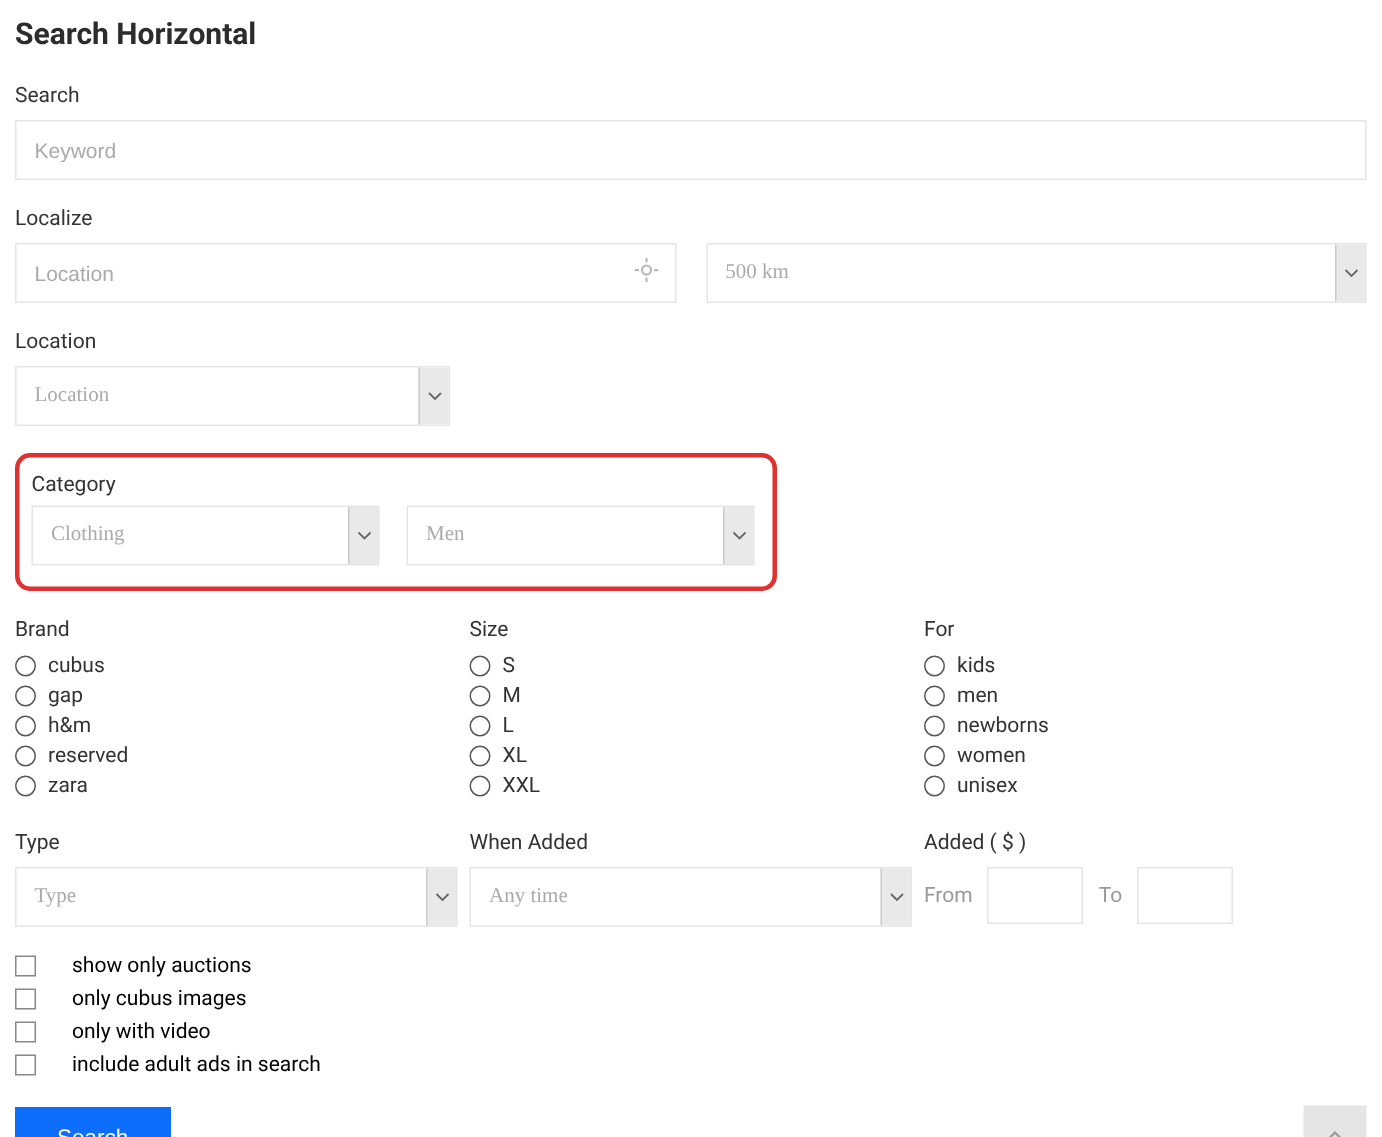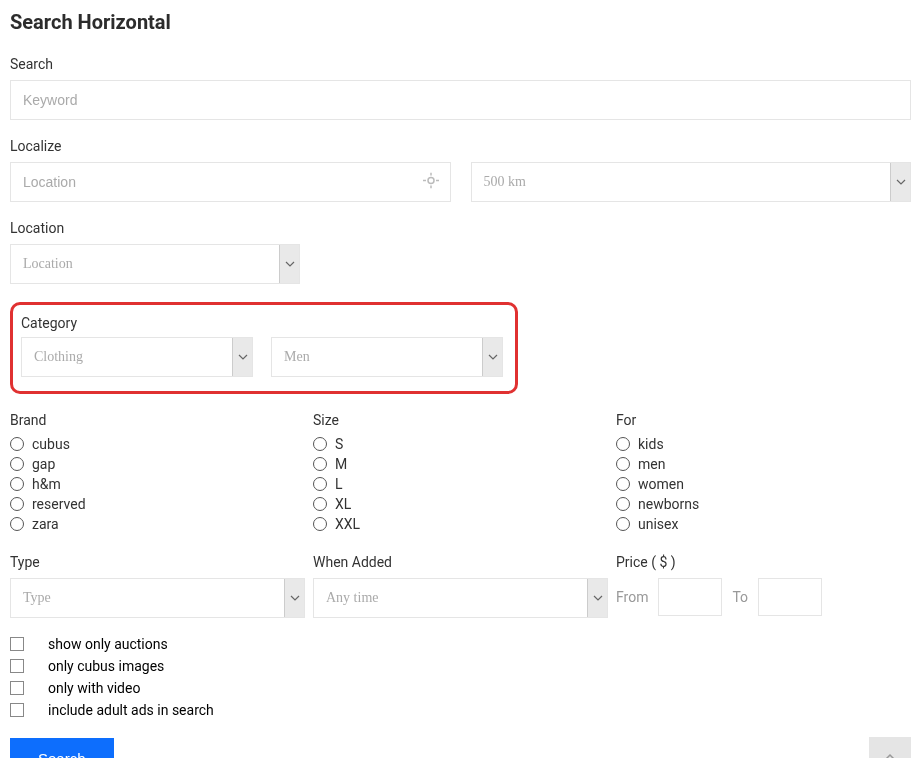--- a/index.html
+++ b/index.html
@@ -290,25 +290,25 @@
       <div class="radio-item">
           <span class="radio-circle"></span>
           <span>kids</span>
         </div>
       <div class="radio-item">
           <span class="radio-circle"></span>
           <span>men</span>
         </div>
       <div class="radio-item">
           <span class="radio-circle"></span>
+          <span>newborns</span>
+        </div>
+      <div class="radio-item">
+          <span class="radio-circle"></span>
           <span>women</span>
-        </div>
-      <div class="radio-item">
-          <span class="radio-circle"></span>
-          <span>newborns</span>
         </div>
       <div class="radio-item">
           <span class="radio-circle"></span>
           <span>unisex</span>
         </div>
     </div>
   </div>
 </div>
 
 
@@ -329,21 +329,21 @@
     <div class="select-wrap">
       <div class="select-display">Any time</div>
       <div class="select-arrow">
         <svg viewBox="0 0 10 10">
             <path d="M1 3 L5 7 L9 3" fill="none" stroke="#666" stroke-width="1.2"></path>
           </svg>
       </div>
     </div>
   </div>
   <div class="tcol">
-    <div class="label">Price ( $ )</div>
+    <div class="label">Added ( $ )</div>
     <div class="price-row">
       <span class="price-label">From</span>
       <input type="text" style="">
       <span class="price-label">To</span>
       <input type="text" style="">
     </div>
   </div>
 </div>
 
 

